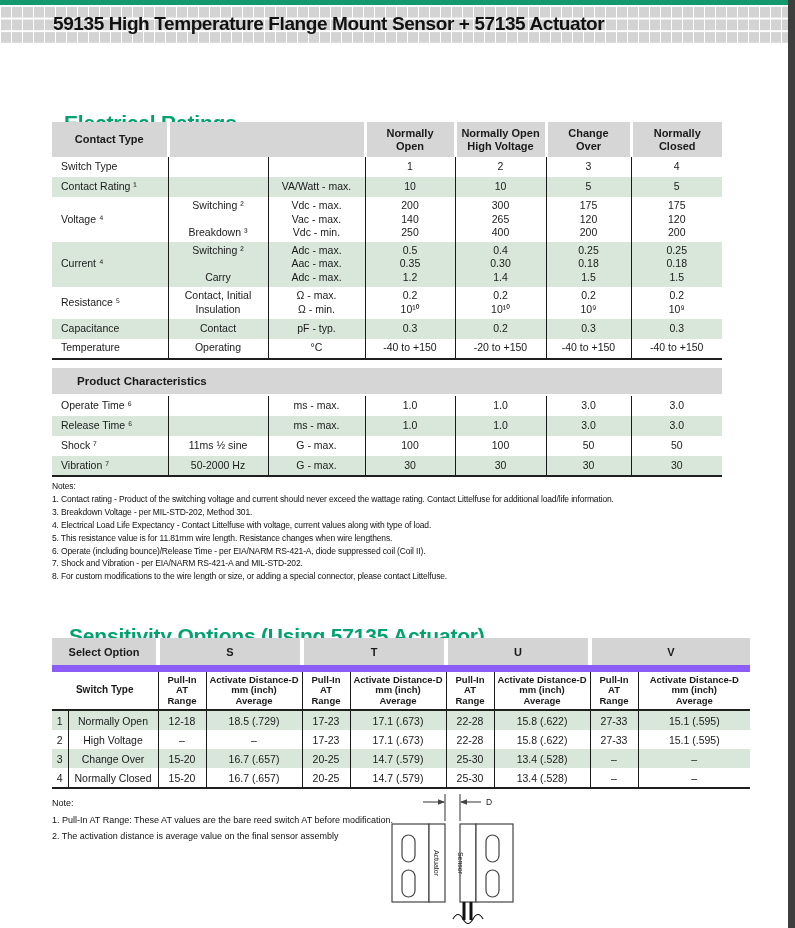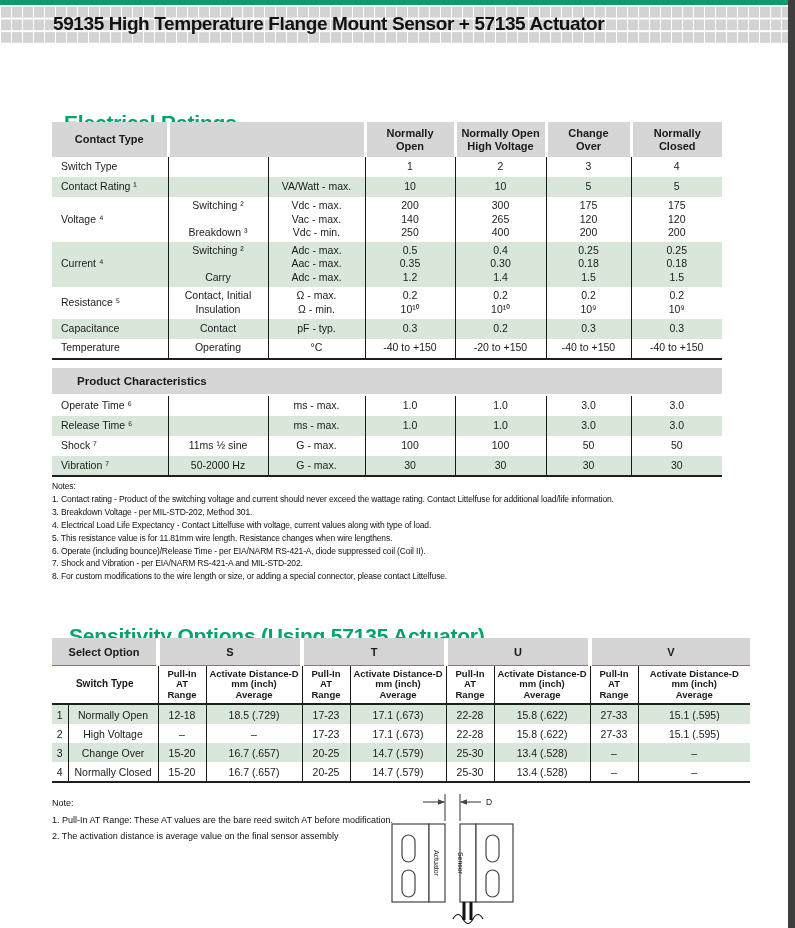--- a/index.html
+++ b/index.html
@@ -58,21 +58,21 @@
 
   
   #notes{position:absolute;left:52px;top:480px;width:720px;font-size:8.5px;letter-spacing:-0.15px;line-height:12.9px;color:#111;}
   #notes div{white-space:nowrap;}
 
   
   #sens-table{position:absolute;left:52px;top:638px;width:698px;font-size:10.5px;}
   #sens-table thead th{text-align:center;vertical-align:middle;}
   #sens-table .gh{
     background:#d4d4d4;height:27px;font-size:11px;font-weight:bold;
-    border-bottom:1px solid #8b5cf6;
+    border-bottom:7px solid #8b5cf6;
   }
   #sens-table .gh.wgap{border-left:4px solid #ffffff;}
   #sens-table .sh{
     background:#ffffff;height:37px;font-size:9.5px;font-weight:bold;line-height:10.5px;
   }
   #sens-table .sh + .sh{border-left:1px solid #1a1a1a;}
   #sens-table tbody td{
     height:19px;text-align:center;vertical-align:middle;line-height:12px;
   }
   #sens-table tbody td + td{border-left:1px solid #1a1a1a;}

